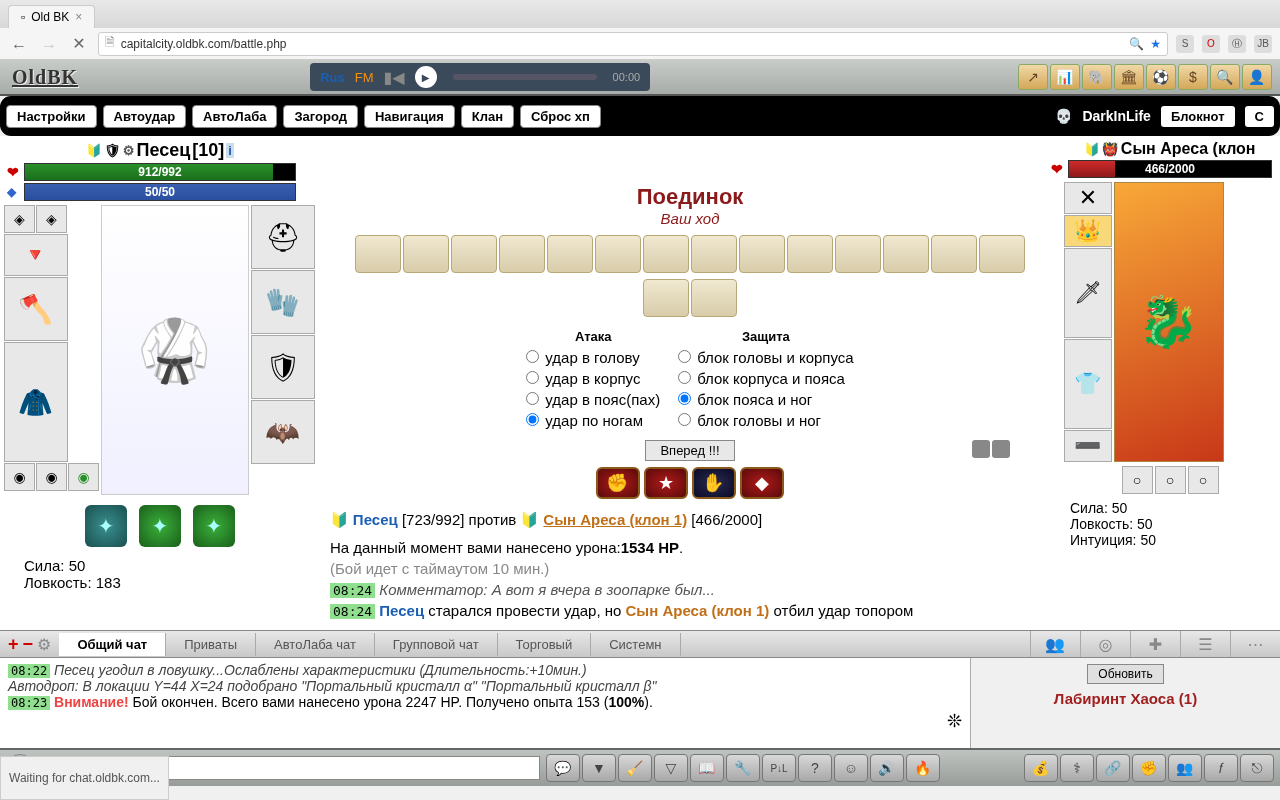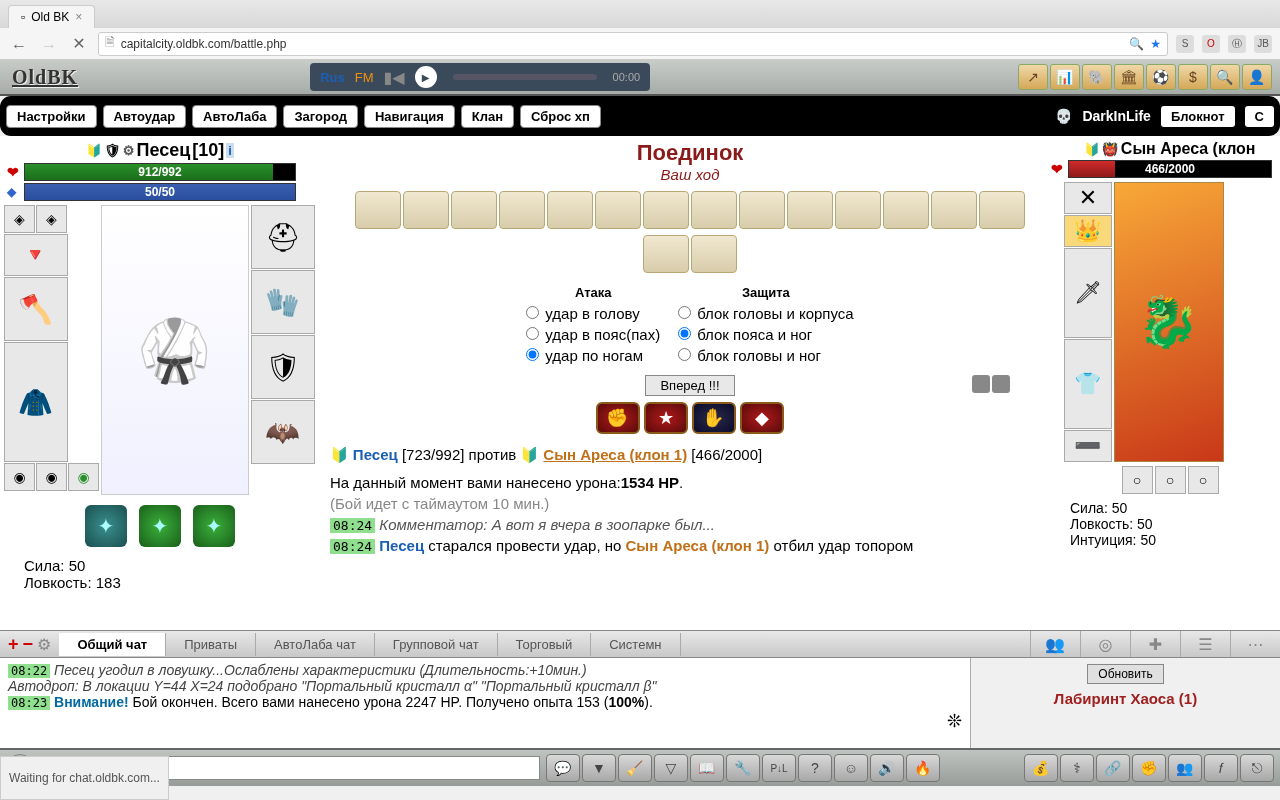--- a/index.html
+++ b/index.html
@@ -45,21 +45,21 @@
 .equip-col { display:flex; flex-direction:column; gap:1px; }
 .equip-slot { width:64px; height:64px; background:#e8e8e8; border:1px solid #aaa; display:flex; align-items:center; justify-content:center; font-size:28px; }
 .equip-slot.small { height:42px; font-size:18px; }
 .equip-slot.tiny { width:31px; height:28px; font-size:14px; }
 .char-portrait { width:148px; height:290px; background:linear-gradient(#fff,#f0f0ff); border:1px solid #ccc; display:flex; align-items:center; justify-content:center; font-size:60px; position:relative; }
 .char-portrait::before { content:"🥋"; }
 .skill-row { display:flex; gap:12px; justify-content:center; margin-top:10px; }
 .skill-icon { width:42px; height:42px; background:radial-gradient(#3a8f8f,#1a4f4f); border-radius:6px; display:flex; align-items:center; justify-content:center; color:#aff; font-size:20px; }
 .stats { margin-top:10px; padding-left:20px; font-size:15px; }
 
-.center-panel { flex:1; padding:4px 10px; overflow:hidden; }
+.center-panel { flex:1; padding:4px 10px; overflow:hidden;margin-top:44px; }
 .duel-title { text-align:center; font-size:22px; font-weight:bold; color:#8b1a1a; }
 .duel-sub { text-align:center; font-size:15px; color:#8b1a1a; margin-bottom:8px;font-style:italic; }
 .scroll-row { display:flex; justify-content:center; gap:2px; flex-wrap:wrap; margin:6px 0; }
 .scroll-item { width:46px; height:38px; background:linear-gradient(#f0e8d0,#d8ccaa); border:1px solid #b8a878; border-radius:4px; }
 .combat-table { margin:8px auto; }
 .combat-table th { font-size:13px; padding:2px 30px; }
 .combat-table td { font-size:15px; padding:1px 8px; }
 .combat-table input[type=radio] { margin-right:6px; }
 .go-btn { display:block; margin:4px auto; padding:2px 14px; font-size:13px; background:#e8e8e8; border:1px solid #888; cursor:pointer; }
 .rune-row { display:flex; justify-content:center; gap:4px; margin:6px 0; }
@@ -93,21 +93,21 @@
 .chat-tab { padding:4px 18px; font-size:13px; color:#555; border-right:1px solid #aaa; cursor:pointer; }
 .chat-tab.active { background:#fff; font-weight:bold; color:#000; }
 .side-tabs { margin-left:auto; display:flex; }
 .side-tab { width:50px; height:26px; display:flex; align-items:center; justify-content:center; border-left:1px solid #aaa; color:#888; }
 .side-tab.active { color:#1a8fcf; }
 
 .chat-body { display:flex; height:90px; }
 .chat-log { flex:1; padding:4px 8px; font-size:14px; background:#fff; overflow:hidden; }
 .chat-log .time2 { background:#8fdf8f; padding:0 3px; font-family:monospace; font-size:12px; }
 .chat-log .ital { font-style:italic; color:#444; }
-.chat-log .warn { color:#0369a1; font-weight:bold; }
+.chat-log .warn { color:#ef4444; font-weight:bold; }
 .chat-side { width:310px; border-left:1px solid #aaa; padding:6px; text-align:center; }
 .refresh-btn { padding:2px 10px; font-size:12px; background:#e0e0e0; border:1px solid #888; }
 .loc-name { color:#a02020; font-weight:bold; font-size:15px; margin-top:6px; }
 
 .bottom-bar { height:38px; background:linear-gradient(#c0c4c0,#989c98); display:flex; align-items:center; padding:0 6px; gap:6px; border-top:2px solid #666; }
 .chat-input { flex:1; height:24px; border:1px solid #888; background:#fff; padding:0 6px; max-width:500px; }
 .bottom-icons { display:flex; gap:2px; }
 .bottom-icon { width:34px; height:28px; background:linear-gradient(#d8d8d8,#a8a8a8); border:1px solid #777; border-radius:4px; display:flex; align-items:center; justify-content:center; font-size:14px; color:#444; }
 .bottom-icons.right { margin-left:auto; }
 .avatar-small { width:28px; height:28px; border-radius:50%; background:#bbb; border:1px solid #888; }
@@ -263,20 +263,24 @@
       <tbody>
           <tr>
             <th>Атака</th>
             <th>Защита</th>
           </tr>
       <tr>
             <td><label><input type="radio" name="atk" style=""><span>удар в голову</span></label></td>
           <td><label><input type="radio" name="def" style=""><span>блок головы и корпуса</span></label></td>
           </tr>
       <tr>
+            <td><label><input type="radio" name="atk" style=""><span>удар в корпус</span></label></td>
+          <td><label><input type="radio" name="def" style=""><span>блок корпуса и пояса</span></label></td>
+          </tr>
+      <tr>
             <td><label><input type="radio" name="atk" style=""><span>удар в пояс(пах)</span></label></td>
           <td><label><input type="radio" name="def" checked="" style=""><span>блок пояса и ног</span></label></td>
           </tr>
       <tr>
             <td><label><input type="radio" name="atk" checked="" style=""><span>удар по ногам</span></label></td>
           <td><label><input type="radio" name="def" style=""><span>блок головы и ног</span></label></td>
           </tr>
     </tbody>
       </table>
     <div style="position:relative">

